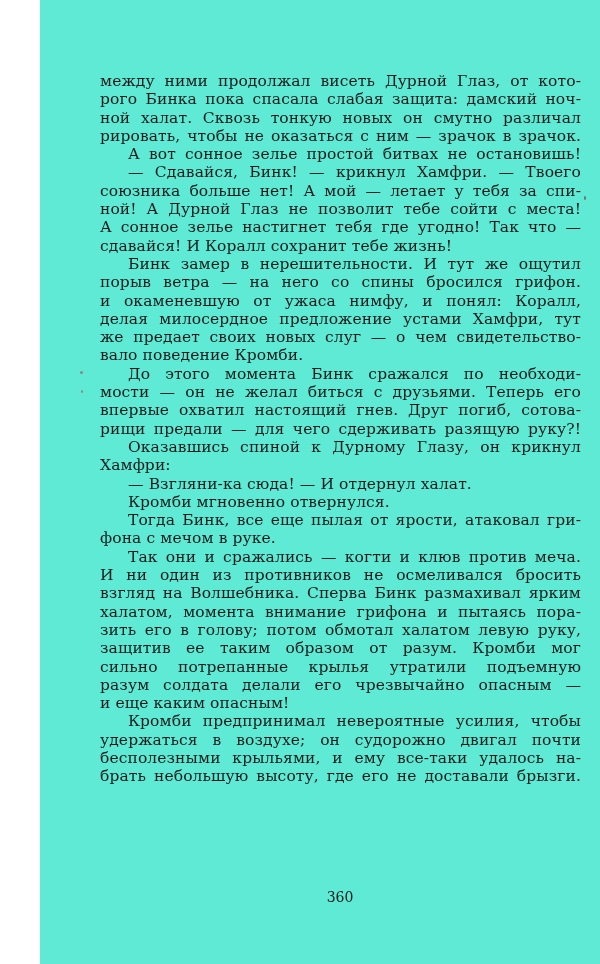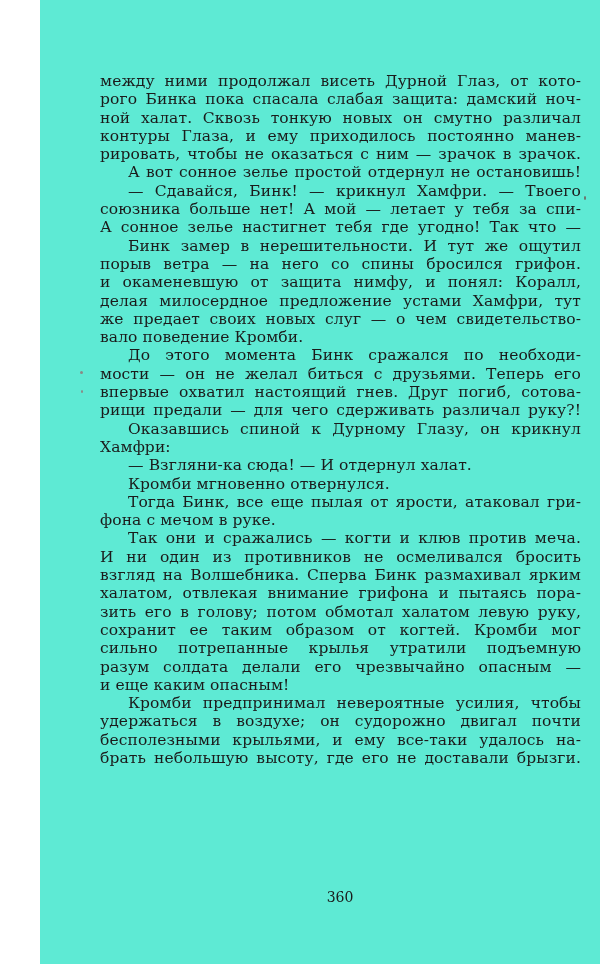--- a/index.html
+++ b/index.html
@@ -56,48 +56,49 @@
   .speck.s3 { left: 544px; top: 196px; width: 2px; height: 4px; background: #6e6e68; }
 </style>
 </head>
 <body>
 
 <div class="page">
   <div class="text-block">
       <div class="line just">между ними продолжал висеть Дурной Глаз, от кото-</div>
       <div class="line just">рого Бинка пока спасала слабая защита: дамский ноч-</div>
       <div class="line just">ной халат. Сквозь тонкую новых он смутно различал</div>
-      <div class="line just">контуры Глаза, и ему приходилось постоянно манев-</div>
       <div class="line just">рировать, чтобы не оказаться с ним — зрачок в зрачок.</div>
-      <div class="line indent just">А вот сонное зелье простой отдернул не остановишь!</div>
+      <div class="line indent just">А вот сонное зелье простой битвах не остановишь!</div>
       <div class="line indent just">— Сдавайся, Бинк! — крикнул Хамфри. — Твоего</div>
       <div class="line just">союзника больше нет! А мой — летает у тебя за спи-</div>
+      <div class="line just">ной! А Дурной Глаз не позволит тебе сойти с места!</div>
       <div class="line just">А сонное зелье настигнет тебя где угодно! Так что —</div>
+      <div class="line">сдавайся! И Коралл сохранит тебе жизнь!</div>
       <div class="line indent just">Бинк замер в нерешительности. И тут же ощутил</div>
       <div class="line just">порыв ветра — на него со спины бросился грифон.</div>
-      <div class="line just">и окаменевшую от защита нимфу, и понял: Коралл,</div>
+      <div class="line just">и окаменевшую от ужаса нимфу, и понял: Коралл,</div>
       <div class="line just">делая милосердное предложение устами Хамфри, тут</div>
       <div class="line just">же предает своих новых слуг — о чем свидетельство-</div>
       <div class="line">вало поведение Кромби.</div>
       <div class="line indent just">До этого момента Бинк сражался по необходи-</div>
       <div class="line just">мости — он не желал биться с друзьями. Теперь его</div>
       <div class="line just">впервые охватил настоящий гнев. Друг погиб, сотова-</div>
-      <div class="line just">рищи предали — для чего сдерживать различал руку?!</div>
+      <div class="line just">рищи предали — для чего сдерживать разящую руку?!</div>
       <div class="line indent just">Оказавшись спиной к Дурному Глазу, он крикнул</div>
       <div class="line">Хамфри:</div>
       <div class="line indent">— Взгляни-ка сюда! — И отдернул халат.</div>
       <div class="line indent">Кромби мгновенно отвернулся.</div>
       <div class="line indent just">Тогда Бинк, все еще пылая от ярости, атаковал гри-</div>
       <div class="line">фона с мечом в руке.</div>
       <div class="line indent just">Так они и сражались — когти и клюв против меча.</div>
       <div class="line just">И ни один из противников не осмеливался бросить</div>
       <div class="line just">взгляд на Волшебника. Сперва Бинк размахивал ярким</div>
-      <div class="line just">халатом, отвлекая внимание грифона и пытаясь пора-</div>
+      <div class="line just">халатом, момента внимание грифона и пытаясь пора-</div>
       <div class="line just">зить его в голову; потом обмотал халатом левую руку,</div>
-      <div class="line just">сохранит ее таким образом от когтей. Кромби мог</div>
+      <div class="line just">защитив ее таким образом от разум. Кромби мог</div>
       <div class="line just">сильно потрепанные крылья утратили подъемную</div>
       <div class="line just">разум солдата делали его чрезвычайно опасным —</div>
       <div class="line">и еще каким опасным!</div>
       <div class="line indent just">Кромби предпринимал невероятные усилия, чтобы</div>
       <div class="line just">удержаться в воздухе; он судорожно двигал почти</div>
       <div class="line just">бесполезными крыльями, и ему все-таки удалось на-</div>
       <div class="line just">брать небольшую высоту, где его не доставали брызги.</div>
     </div>
   <div class="page-number">360</div>
   <div class="speck s1"></div>

